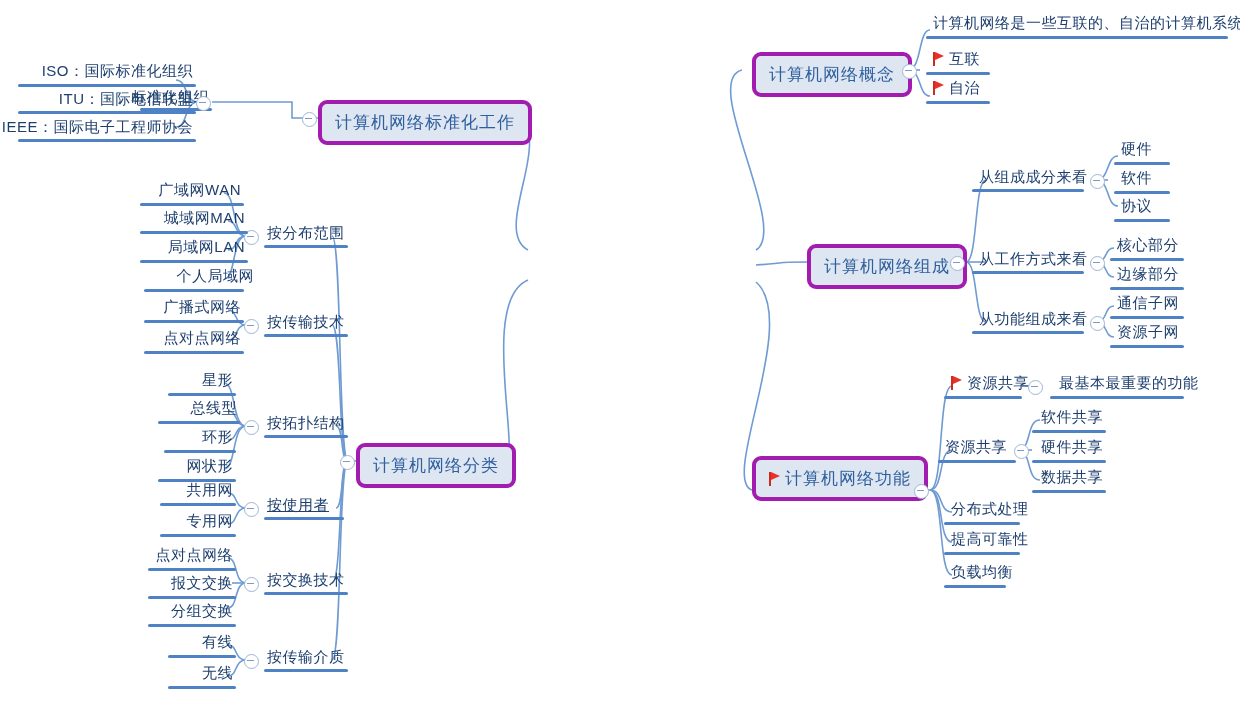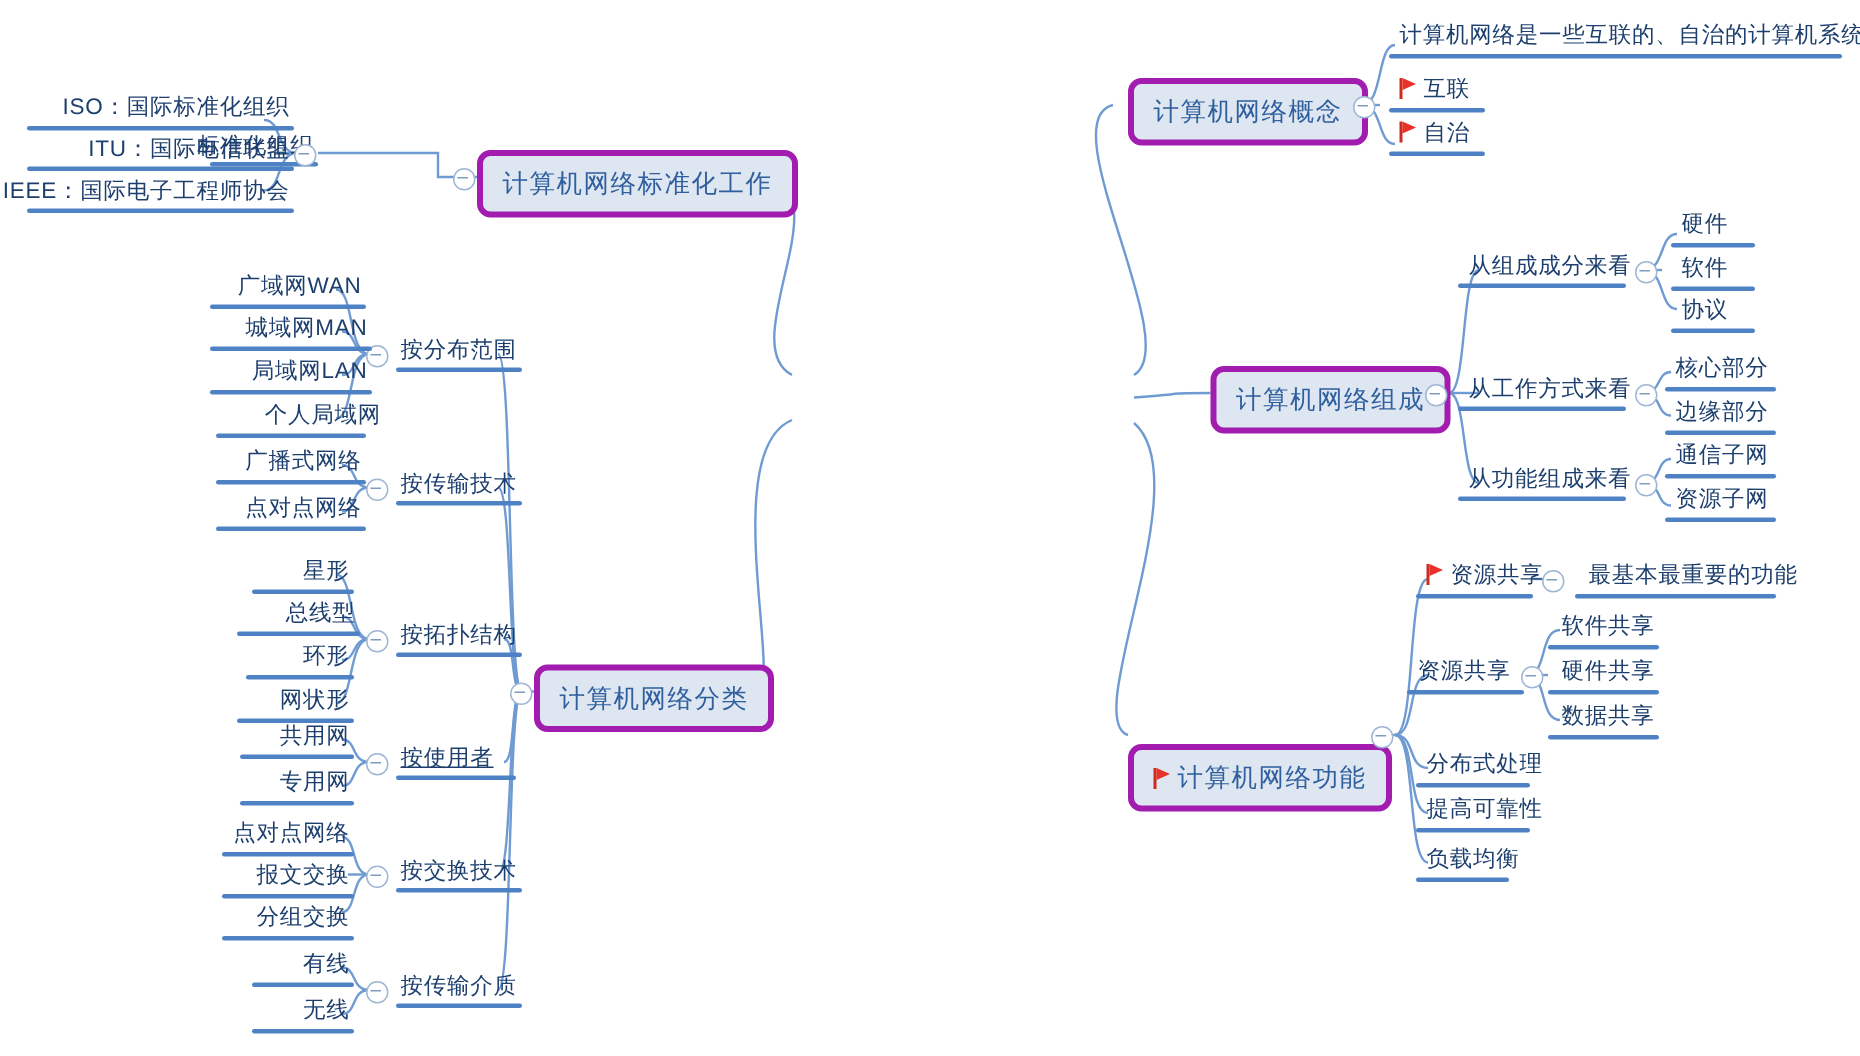--- a/index.html
+++ b/index.html
@@ -268,21 +268,21 @@
   <div class="ul" style="left:1110px;top:287px;width:74px;"></div>
 
   <div class="node lvl2" style="left:976px;top:310px;">从功能组成来看</div>
   <div class="ul" style="left:972px;top:331px;width:112px;"></div>
   <div class="toggle" style="left:1090px;top:316px;"></div>
   <div class="node leaf" style="left:1114px;top:294px;">通信子网</div>
   <div class="ul" style="left:1110px;top:316px;width:74px;"></div>
   <div class="node leaf" style="left:1114px;top:323px;">资源子网</div>
   <div class="ul" style="left:1110px;top:345px;width:74px;"></div>
 
-  <div class="node lvl1" style="left:752px;top:496px;text-align:right;">
+  <div class="node lvl1" style="left:752px;top:456px;text-align:right;">
     <span class="flag"><i></i><b></b></span><span>计算机网络功能</span>
   </div>
   <div class="toggle" style="left:914px;top:484px;"></div>
 
   <div class="node lvl2" style="left:948px;top:374px;">
     <span class="flag"><i></i><b></b></span><span>资源共享</span>
   </div>
   <div class="ul" style="left:944px;top:396px;width:78px;"></div>
   <div class="toggle" style="left:1028px;top:380px;"></div>
   <div class="node leaf" style="left:1056px;top:374px;">最基本最重要的功能</div>

